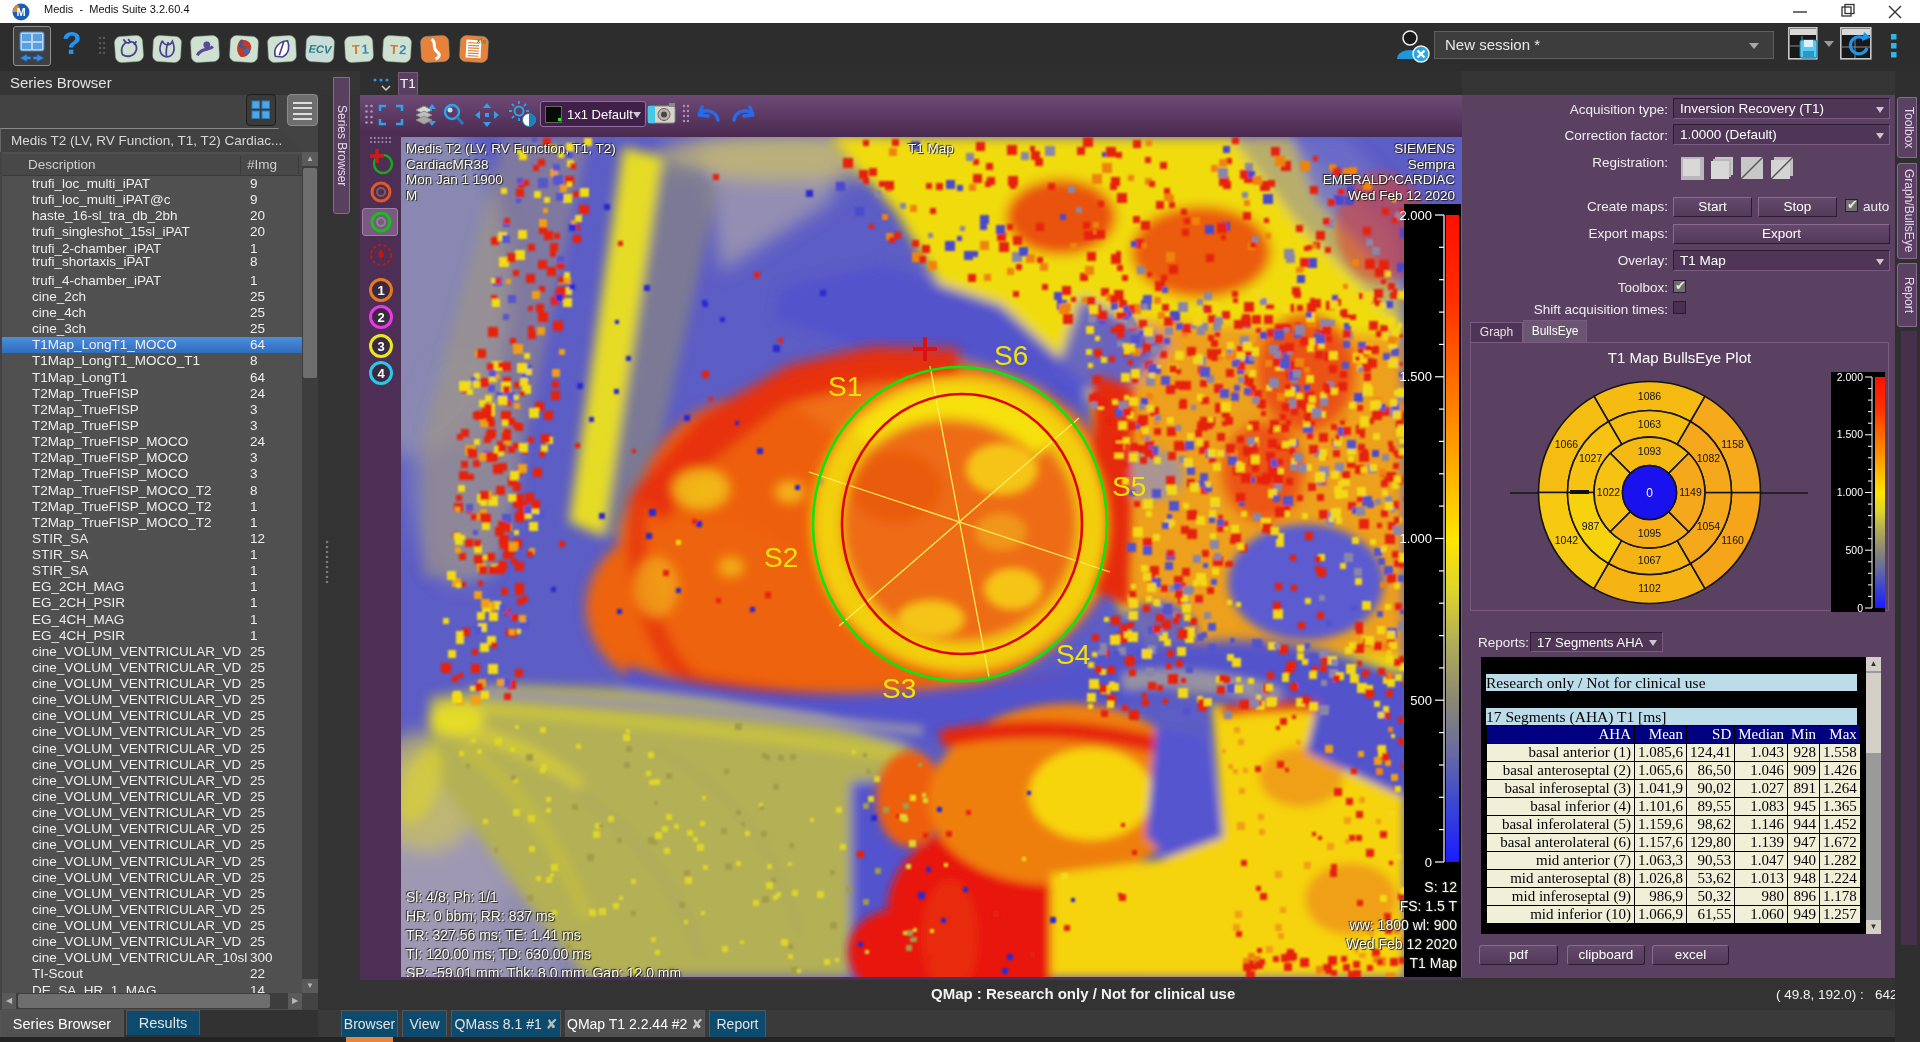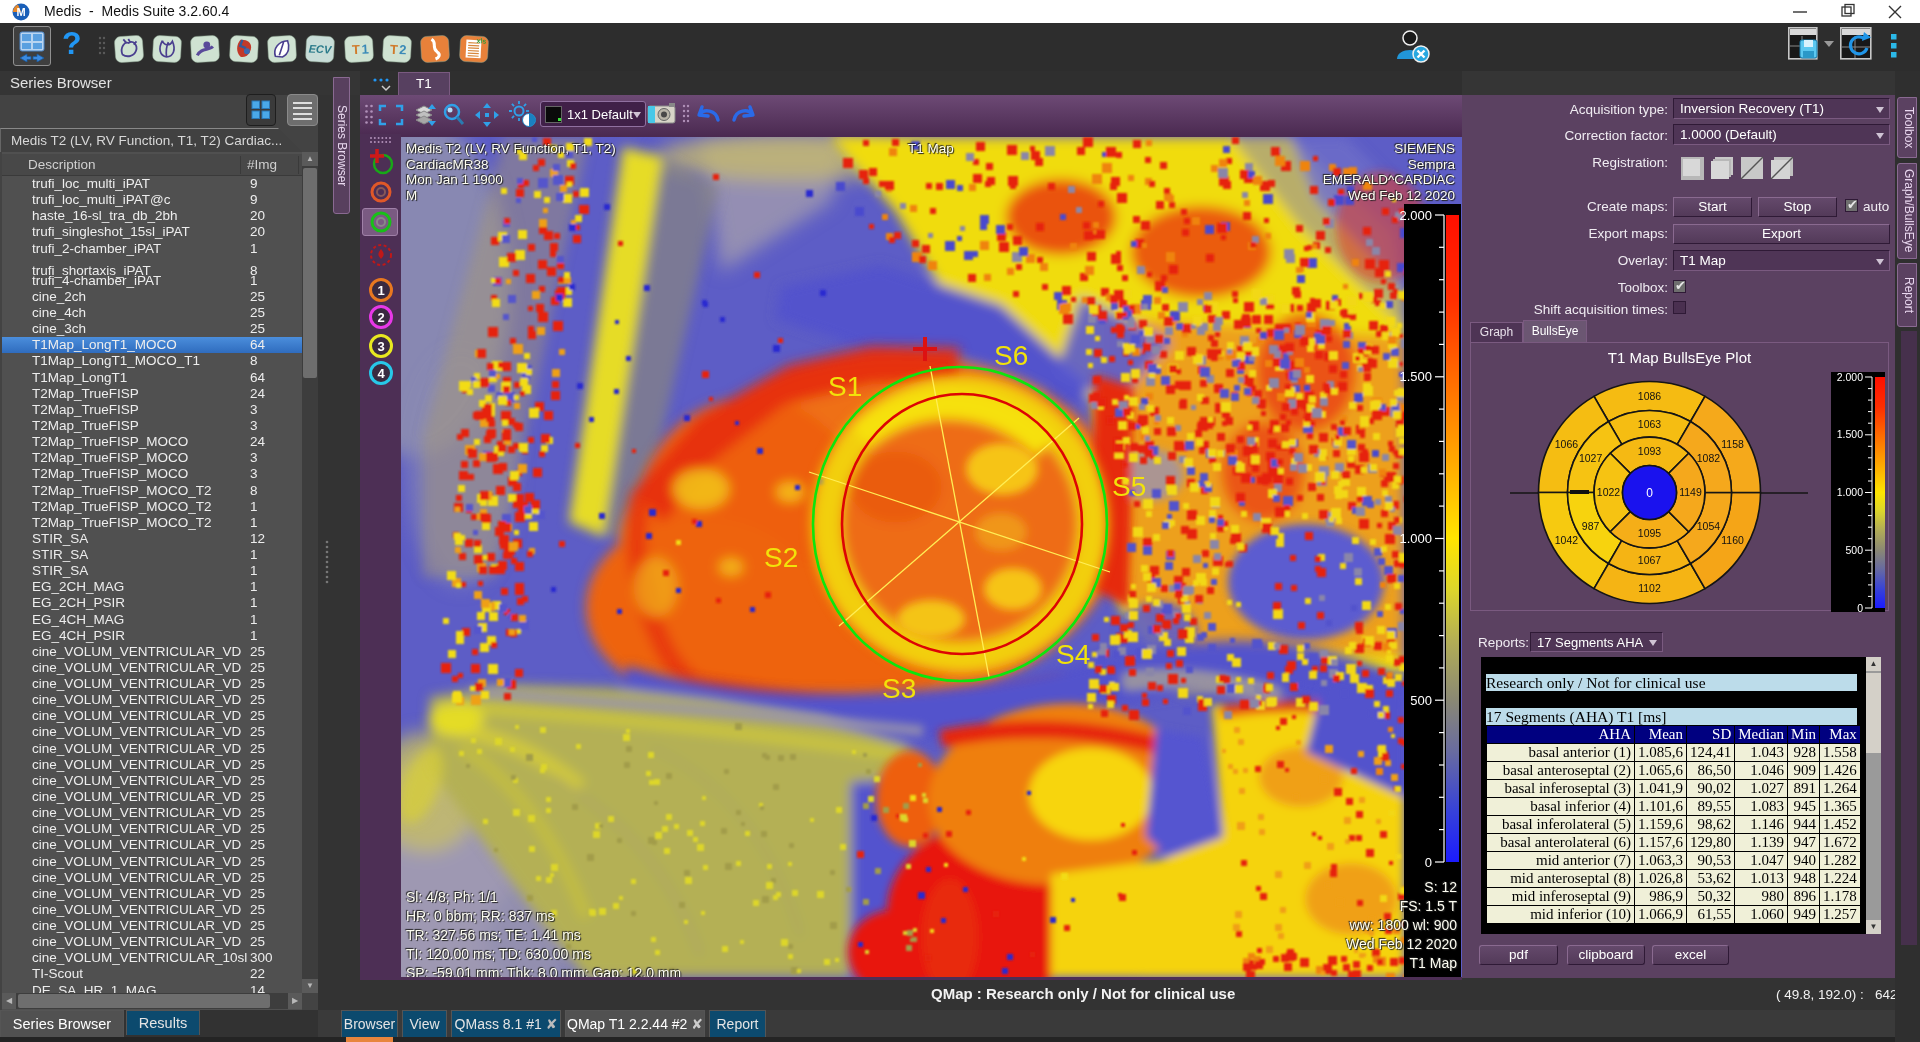--- a/index.html
+++ b/index.html
@@ -1,17 +1,17 @@
 <!DOCTYPE html>
 <html><head><meta charset="utf-8"><style>
 *{margin:0;padding:0;box-sizing:border-box}
 html,body{width:1920px;height:1042px;overflow:hidden;background:#333;font-family:"Liberation Sans",sans-serif}
 .abs{position:absolute}
 #titlebar{position:absolute;left:0;top:0;width:1920px;height:23px;background:#fff;color:#111}
-#titlebar .t{position:absolute;left:44px;top:3px;font-size:14px}
+#titlebar .t{position:absolute;left:44px;top:3px;font-size:11px}
 #toolbar{position:absolute;left:0;top:23px;width:1920px;height:48px;background:#2d2d2d}
 #sblabel{position:absolute;left:0;top:71px;width:1920px;height:24px;background:#353535;color:#e2e2e2;font-size:15px}
 #leftpanel{position:absolute;left:0;top:95px;width:318px;height:915px;background:#434343}
 .lbtn{position:absolute;border-radius:4px}
 #ltab{position:absolute;left:0;top:33px;width:302px;height:24px;background:#414141;border-top:1px solid #888;border-left:1px solid #666;color:#d8d8d8;font-size:13.5px;clip-path:polygon(0 0,278px 0,302px 100%,0 100%)}
 #llist{position:absolute;left:2px;top:57px;width:300px;height:858px;background:#505050;overflow:hidden}
 #lhead{position:absolute;left:0;top:2px;width:300px;height:22px;background:#484848;border-bottom:1px solid #3a3a3a;color:#d0d0d0;font-size:13.5px}
 .lrow{position:absolute;left:0;width:300px;height:16.1px;color:#ededed;font-size:13.5px;line-height:16px;white-space:nowrap}
 .lrow .ln{position:absolute;left:30px}.lrow .lc{position:absolute;left:248px}
 .lrow.bold{font-weight:normal}
@@ -144,20 +144,22 @@
         </g>
         <text x="7" y="-6" font-size="7px" font-weight="bold" fill="#3a9a3a" text-anchor="middle">xls</text>
       </g>
     </svg>
  <svg class="abs" style="left:1395px;top:5px" width="40" height="38">
       <circle cx="15" cy="10" r="7" fill="#1a1a1a" stroke="#f0f0f0" stroke-width="1.5"></circle>
       <path d="M2,31 C2,19 28,19 28,31 Z" fill="#2196d8"></path>
       <circle cx="26" cy="26" r="8" fill="#28a8e0" stroke="#f0f0f0" stroke-width="1.5"></circle>
       <path d="M22.5,22.5 l7,7 m0,-7 l-7,7" stroke="#fff" stroke-width="2.4"></path>
     </svg>
+ <div class="abs" style="left:1434px;top:8px;width:340px;height:28px;background:#3d3d3d;border:1px solid #5f5f5f;color:#e8e8e8;font-size:15px;line-height:26px"><span style="margin-left:10px">New session *</span>
+  <div class="abs" style="right:14px;top:11px;width:0;height:0;border-left:5px solid transparent;border-right:5px solid transparent;border-top:6px solid #aaa"></div></div>
  <svg class="abs" style="left:1788px;top:4px" width="48" height="36">
   <rect x="0.8" y="0.8" width="28" height="31" fill="#181818" stroke="#c8c8c8" stroke-width="1.6"></rect>
   <rect x="2" y="2" width="26" height="6" fill="#d8d8d8"></rect>
       <line x1="14" y1="9" x2="14" y2="30" stroke="#888"></line>
       <line x1="2" y1="19" x2="28" y2="19" stroke="#888"></line>
   <rect x="12" y="13" width="17" height="18" rx="2" fill="#5bc8f0" stroke="#1a7aa8"></rect>
       <rect x="16" y="13" width="9" height="7" fill="#d8f2fc"></rect>
       <rect x="15" y="24" width="11" height="7" fill="#2a98c8"></rect>
   <path d="M36,14 h10 l-5,6 Z" fill="#999"></path>
  </svg>
@@ -218,21 +220,21 @@
         <span class="lc">20</span>
       </div>
       <div class="lrow" style="top:72.4px">
         <span class="ln">trufi_singleshot_15sl_iPAT</span>
         <span class="lc">20</span>
       </div>
       <div class="lrow" style="top:88.5px">
         <span class="ln">trufi_2-chamber_iPAT</span>
         <span class="lc">1</span>
       </div>
-      <div class="lrow" style="top:111px">
+      <div class="lrow" style="top:102px">
         <span class="ln">trufi_shortaxis_iPAT</span>
         <span class="lc">8</span>
       </div>
       <div class="lrow" style="top:120.8px">
         <span class="ln">trufi_4-chamber_iPAT</span>
         <span class="lc">1</span>
       </div>
       <div class="lrow" style="top:136.9px">
         <span class="ln">cine_2ch</span>
         <span class="lc">25</span>
@@ -452,21 +454,21 @@
     <circle cx="5" cy="42" r="1.3" fill="#777"></circle>
   </svg>
 
 <div id="viewport">
  <svg class="abs" style="left:12px;top:5px" width="20" height="16">
       <circle cx="3" cy="4" r="1.6" fill="#2196f3"></circle>
       <circle cx="9" cy="4" r="1.6" fill="#2196f3"></circle>
       <circle cx="15" cy="4" r="1.6" fill="#2196f3"></circle>
       <path d="M10,10 l4,4 4,-4" stroke="#ccc" stroke-width="1.5" fill="none"></path>
     </svg>
- <div class="abs" style="left:38px;top:1px;width:52px;height:23px;background:#574060;border:1px solid #7a5a80;border-bottom:none;color:#fff;font-size:13.5px;text-align:center;line-height:22px">T1</div>
+ <div class="abs" style="left:38px;top:1px;width:20px;height:23px;background:#574060;border:1px solid #7a5a80;border-bottom:none;color:#fff;font-size:13.5px;text-align:center;line-height:22px">T1</div>
  <div id="vtoolbar">
   <svg class="abs" style="left:4px;top:8px" width="10" height="24">
         <circle cx="2.5" cy="3.0" r="1.3" fill="#b090b8"></circle>
         <circle cx="7.5" cy="3.0" r="1.3" fill="#b090b8"></circle>
         <circle cx="2.5" cy="8.5" r="1.3" fill="#b090b8"></circle>
         <circle cx="7.5" cy="8.5" r="1.3" fill="#b090b8"></circle>
         <circle cx="2.5" cy="14.0" r="1.3" fill="#b090b8"></circle>
         <circle cx="7.5" cy="14.0" r="1.3" fill="#b090b8"></circle>
         <circle cx="2.5" cy="19.5" r="1.3" fill="#b090b8"></circle>
         <circle cx="7.5" cy="19.5" r="1.3" fill="#b090b8"></circle>

